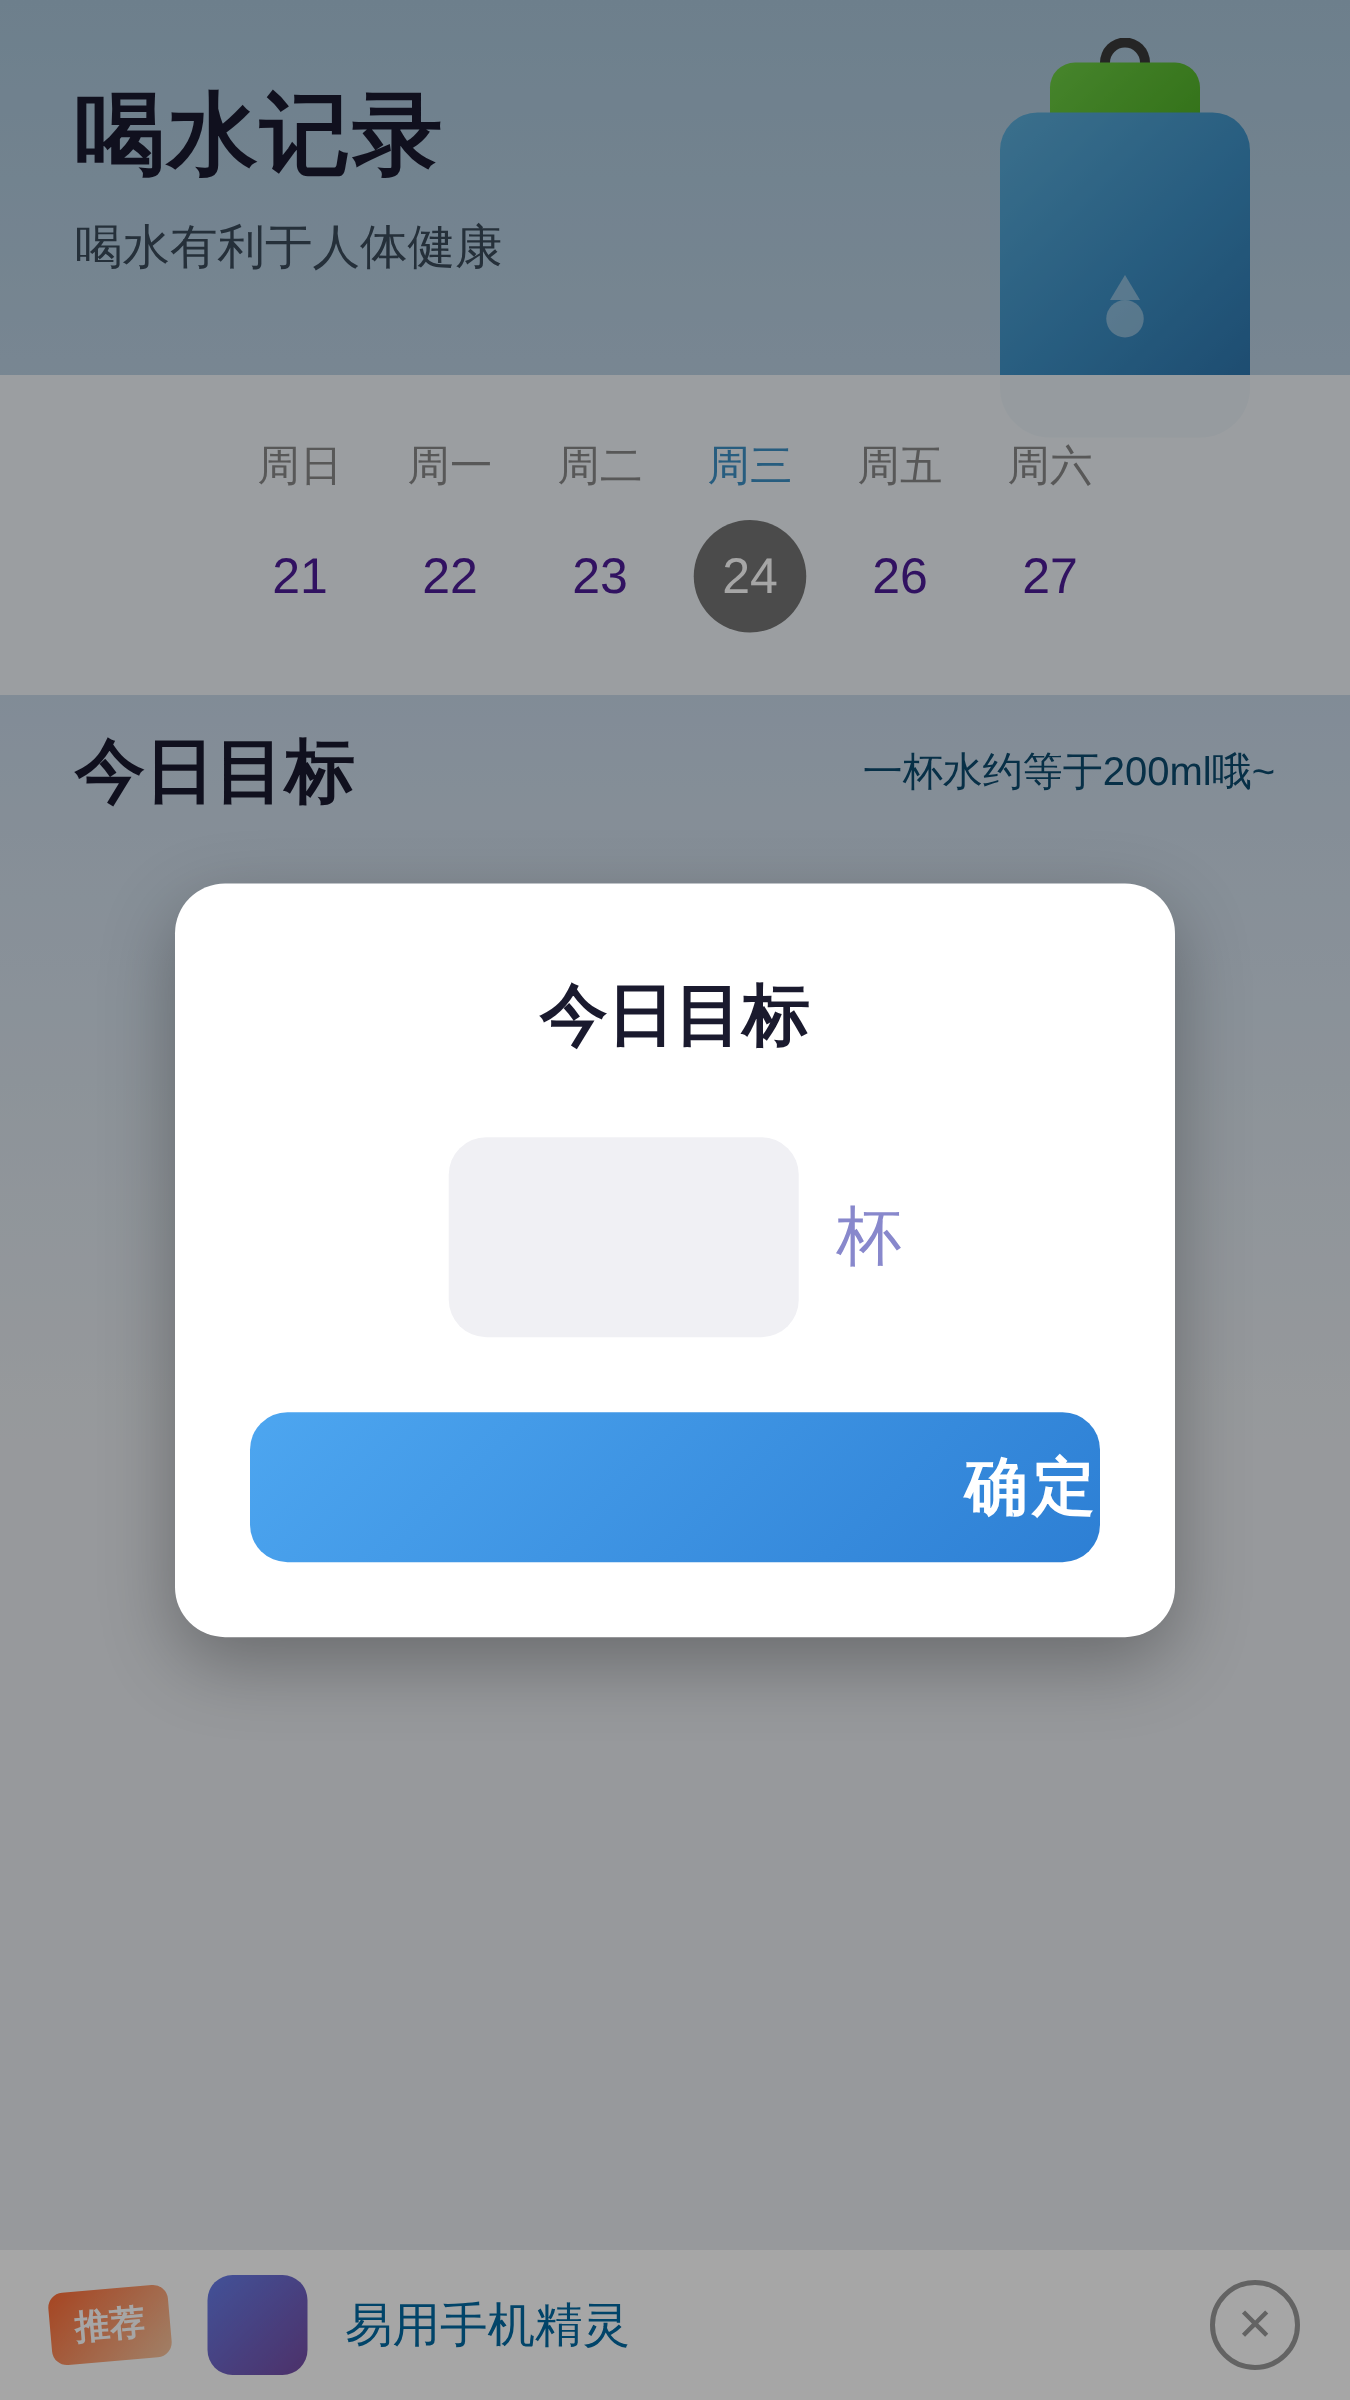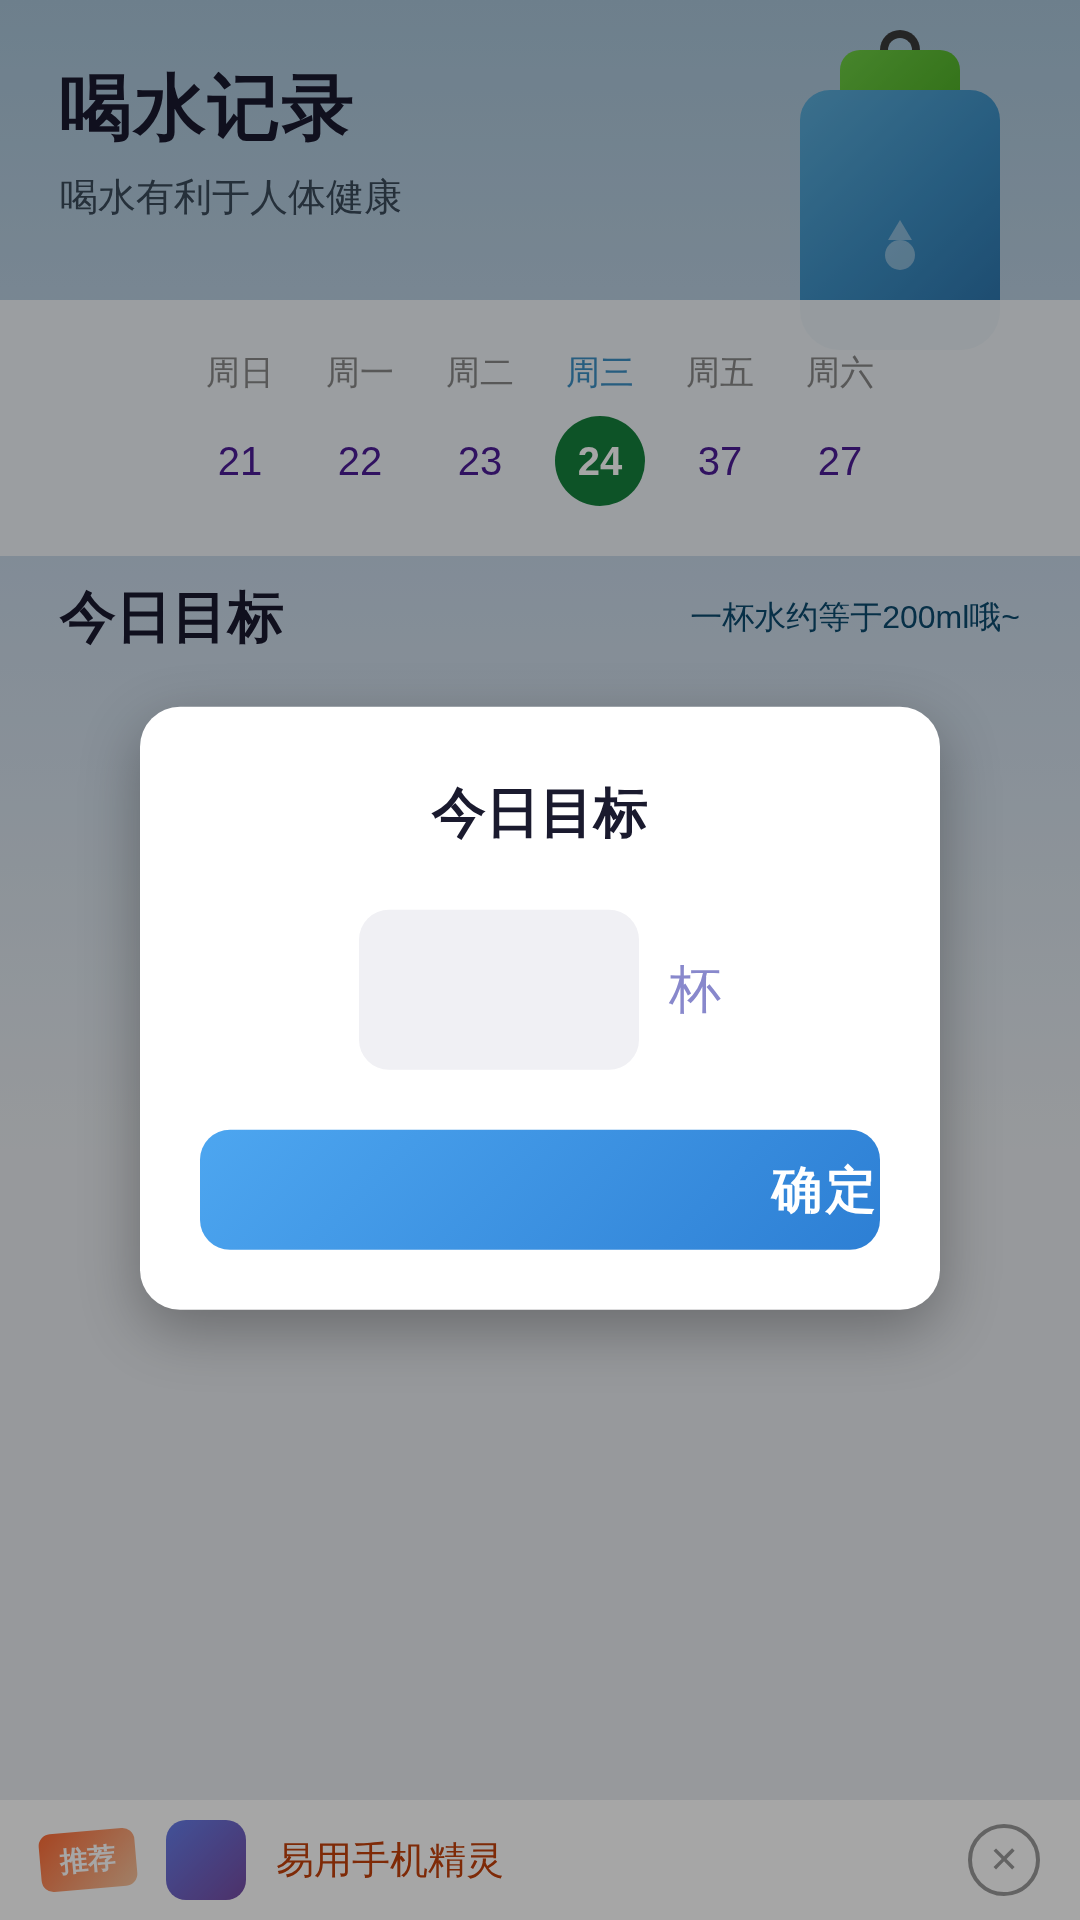--- a/index.html
+++ b/index.html
@@ -158,23 +158,23 @@
       height: 90px;
       display: flex;
       align-items: center;
       justify-content: center;
       font-size: 40px;
       color: #4c1d95;
       border-radius: 50%;
     }
 
     .day-number.selected {
-      background: #15803d;
+      background: #737373;
       color: white;
-      font-weight: 700;
+      font-weight: 400;
     }
 
     .day-label.today-label {
       color: #3d8fc4;
     }
 
     
     .goal-section {
       position: absolute;
       top: 580px;
@@ -310,21 +310,21 @@
     .banner-icon {
       width: 80px;
       height: 80px;
       background: linear-gradient(135deg, #667eea 0%, #764ba2 100%);
       border-radius: 20px;
       margin-right: 30px;
     }
 
     .banner-text {
       font-size: 38px;
-      color: #c2410c;
+      color: #0369a1;
       flex: 1;
     }
 
     .banner-close {
       width: 72px;
       height: 72px;
       border: 4px solid #999;
       border-radius: 50%;
       display: flex;
       align-items: center;
@@ -365,21 +365,21 @@
     <div class="calendar-day-item">
       <div class="day-label">周二</div>
       <div class="day-number">23</div>
     </div>
     <div class="calendar-day-item">
       <div class="day-label today-label">周三</div>
       <div class="day-number selected">24</div>
     </div>
     <div class="calendar-day-item">
       <div class="day-label">周五</div>
-      <div class="day-number">37</div>
+      <div class="day-number">26</div>
     </div>
     <div class="calendar-day-item">
       <div class="day-label">周六</div>
       <div class="day-number">27</div>
     </div>
   </div>
 </div>
 
 <div class="goal-section">
   <div class="goal-header">

